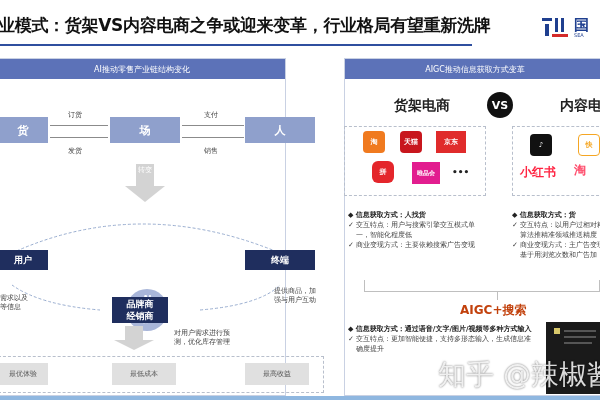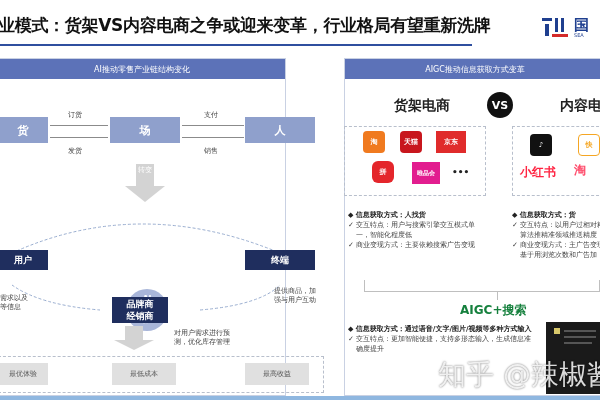--- a/index.html
+++ b/index.html
@@ -37,21 +37,21 @@
   .dashed-frame { border: 1px dashed #b8bfcc; }
 
   
   .vs { width: 26px; height: 26px; border-radius: 50%; background: #111; color: #fff; font-weight: bold; font-size: 11px; display: flex; align-items: center; justify-content: center; }
   .col-title { font-size: 14px; font-weight: bold; color: #222; white-space: nowrap; }
   .app-icon { width: 22px; height: 22px; border-radius: 4px; color: #fff; font-size: 7px; font-weight: bold; display: flex; align-items: center; justify-content: center; }
   .bullets { font-size: 7px; line-height: 10px; color: #444; }
   .bullets .b-head { color: #222; font-weight: bold; }
   .bullets .b-item { padding-left: 8px; text-indent: -8px; }
   .bracket { border: 1px solid #bfbfbf; border-top: none; }
-  .aigc-title { font-size: 12px; font-weight: bold; color: #15803d; }
+  .aigc-title { font-size: 12px; font-weight: bold; color: #c2410c; }
   .dark-img { background: #1a1a1a; }
   .watermark { font-size: 28px; color: rgba(255,255,255,0.85); text-shadow: 0 0 2px rgba(0,0,0,0.6); white-space: nowrap; }
   .bottom-rule { left: 0; top: 396px; width: 600px; height: 4px; background: #8fb7e0; }
 </style>
 </head>
 <body>
 
 <div class="abs title">业模式：货架VS内容电商之争或迎来变革，行业格局有望重新洗牌</div>
 <div class="abs title-rule"></div>
 <svg class="abs logo" viewBox="0 0 30 22">

